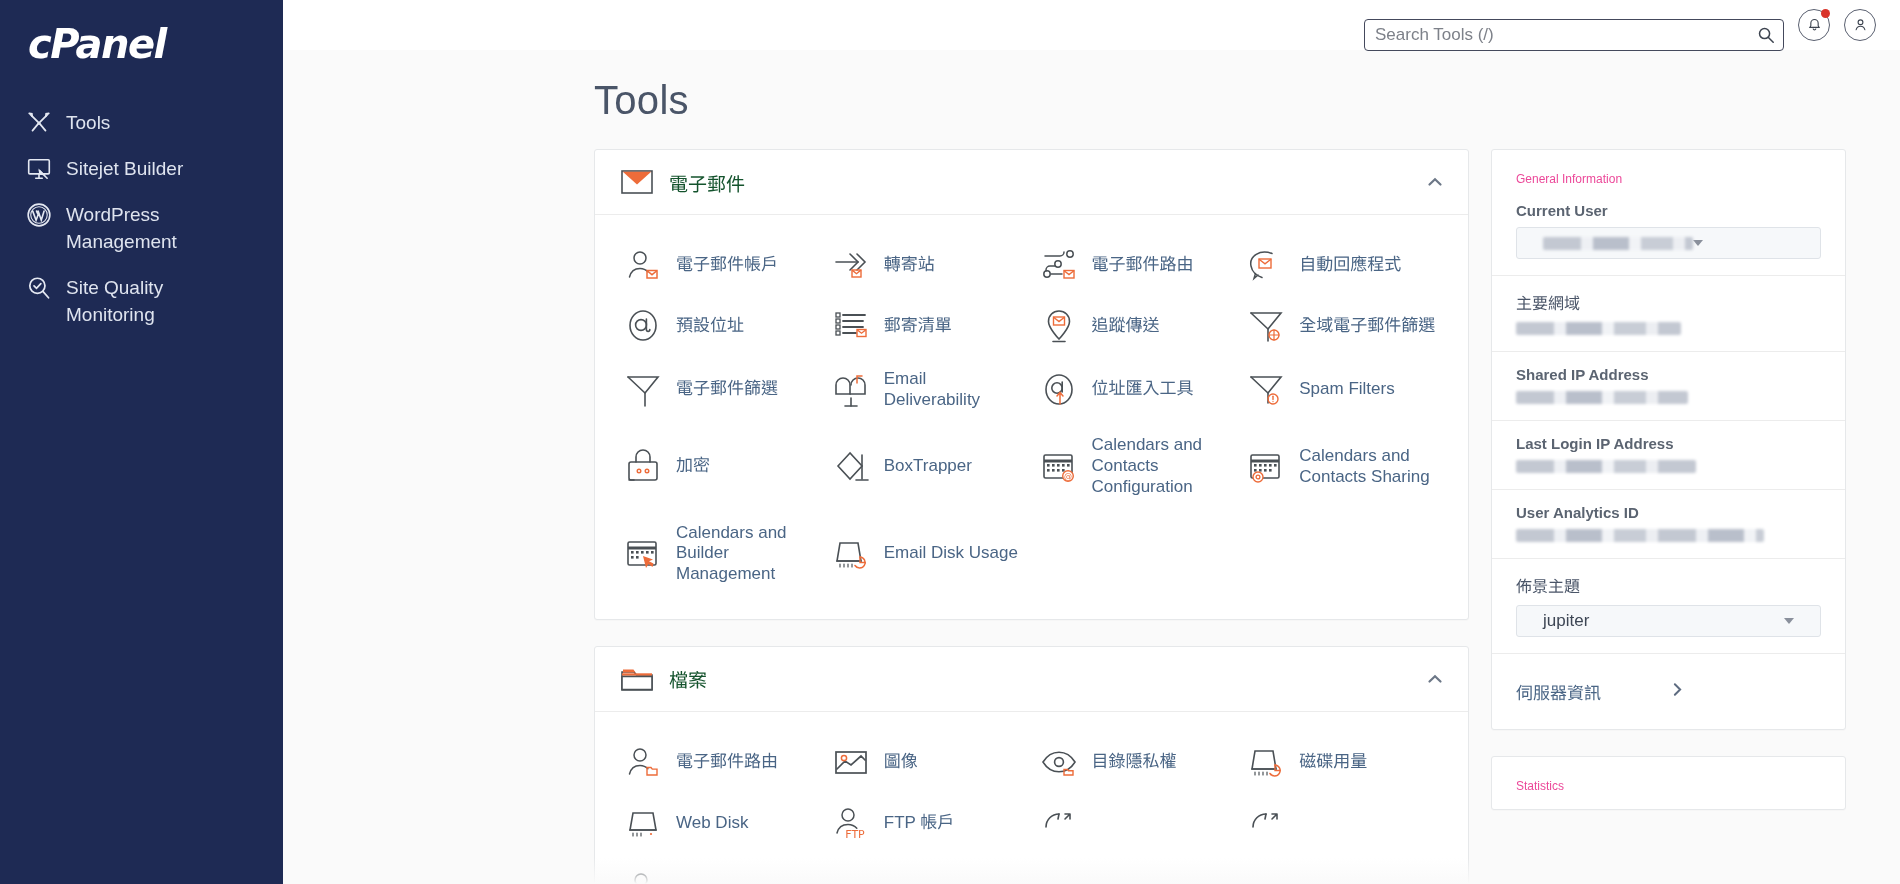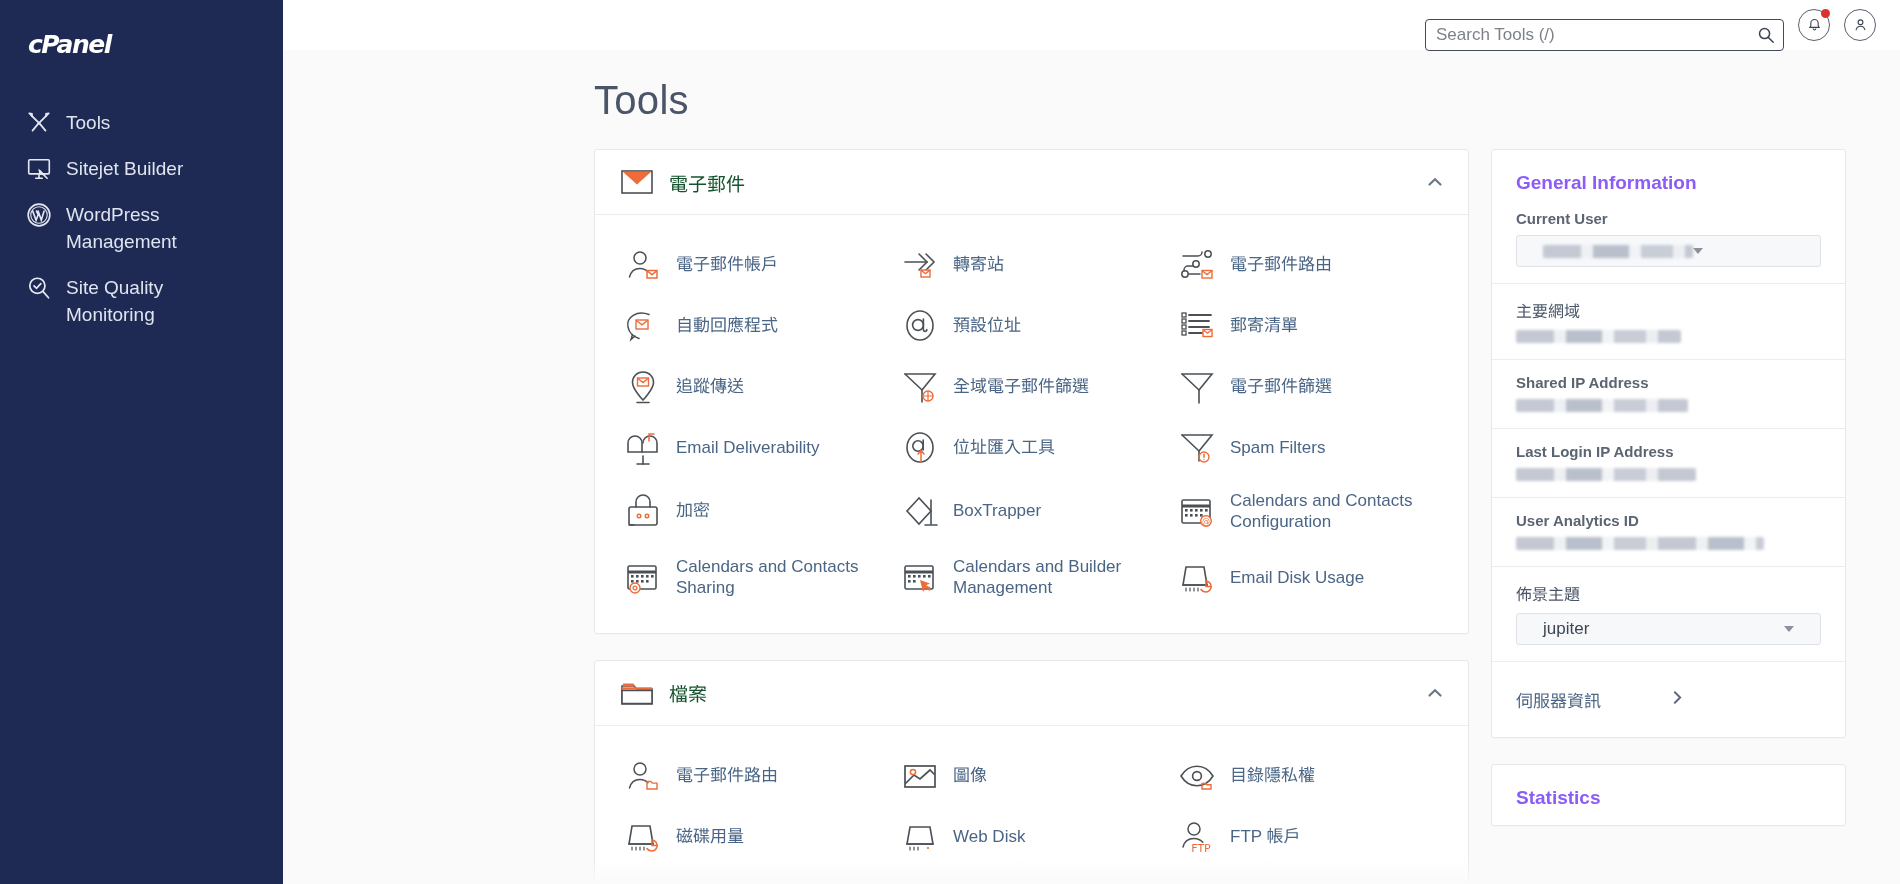--- a/index.html
+++ b/index.html
@@ -19,21 +19,21 @@
     color: #e8ecf4;
     padding-top: 18px;
     position: relative; z-index: 5;
   }
   .brand {
     height: 52px;
     display: flex; align-items: center;
     padding-left: 28px;
   }
   .brand-logo {
-    font-size: 25px; font-weight: bold; font-style: italic;
+    font-size: 40px; font-weight: bold; font-style: italic;
     color: #ffffff; letter-spacing: -1.5px;
     font-family: "DejaVu Sans", sans-serif;
   }
   .nav { margin-top: 30px; }
   .nav-item {
     display: flex; align-items: flex-start; gap: 14px;
     padding: 9px 22px 9px 26px;
     cursor: pointer; color: #dfe4ef;
     font-size: 19px; line-height: 1.42;
     text-decoration: none;
@@ -44,21 +44,21 @@
   
   #right { flex: 1; height: 884px; position: relative; background: #fafafa; }
 
   #topbar {
     height: 50px; background: #ffffff;
     display: flex; align-items: center; justify-content: flex-end;
     padding-right: 24px; gap: 14px;
     border-bottom: 1px solid #fff;
   }
   .search-wrap {
-    position: relative; width: 359px; height: 32px; margin-top: 20px;
+    position: relative; width: 420px; height: 32px; margin-top: 20px;
   }
   .search-wrap input {
     width: 100%; height: 32px;
     border: 1px solid #44495c; border-radius: 4px;
     padding: 0 34px 0 10px;
     font-size: 17px; color: #34383f;
     font-family: "Liberation Sans", sans-serif;
     background: #fff; outline: none;
   }
   .search-wrap input::placeholder { color: #7d8189; }
@@ -97,37 +97,37 @@
   .sect-head {
     height: 65px; display: flex; align-items: center;
     padding: 0 24px 0 26px; border-bottom: 1px solid #ececec;
     cursor: pointer;
   }
   .sect-ico { width: 32px; min-width: 32px; height: 26px; margin-right: 16px; }
   .sect-title { font-size: 19px; color: #14532d; flex: 1; }
   .chev { width: 18px; height: 18px; }
 
   .tool-grid {
-    display: grid; grid-template-columns: repeat(3, 1fr);
+    display: grid; grid-template-columns: repeat(4, 1fr);
     padding: 22px 20px 24px 22px;
     row-gap: 5px;
   }
   .tool {
     display: flex; align-items: center; gap: 15px;
     padding: 10px 8px; text-decoration: none;
     min-height: 54px; border-radius: 3px;
   }
   .tool-ico { width: 36px; min-width: 36px; height: 36px; }
   .tool-label {
     font-size: 17px; color: #4a6585; line-height: 1.22;
   }
 
   
   .panel-title {
-    font-size: 19px; font-weight: bold; color: #8b5cf6;
+    font-size: 12px; font-weight: normal; color: #ec4899;
     padding: 22px 24px 16px 24px;
   }
   .info-row { padding: 14px 24px 16px 24px; border-top: 1px solid #ececec; }
   .info-row.first { border-top: none; padding-top: 0; }
   .info-label { font-size: 15px; color: #5b6471; margin-bottom: 8px; font-weight: bold; }
   .info-label.cjk { font-weight: normal; font-size: 16px; color: #4a5568; }
   .redact {
     height: 13px; border-radius: 2px;
     background:
       repeating-linear-gradient(90deg,

